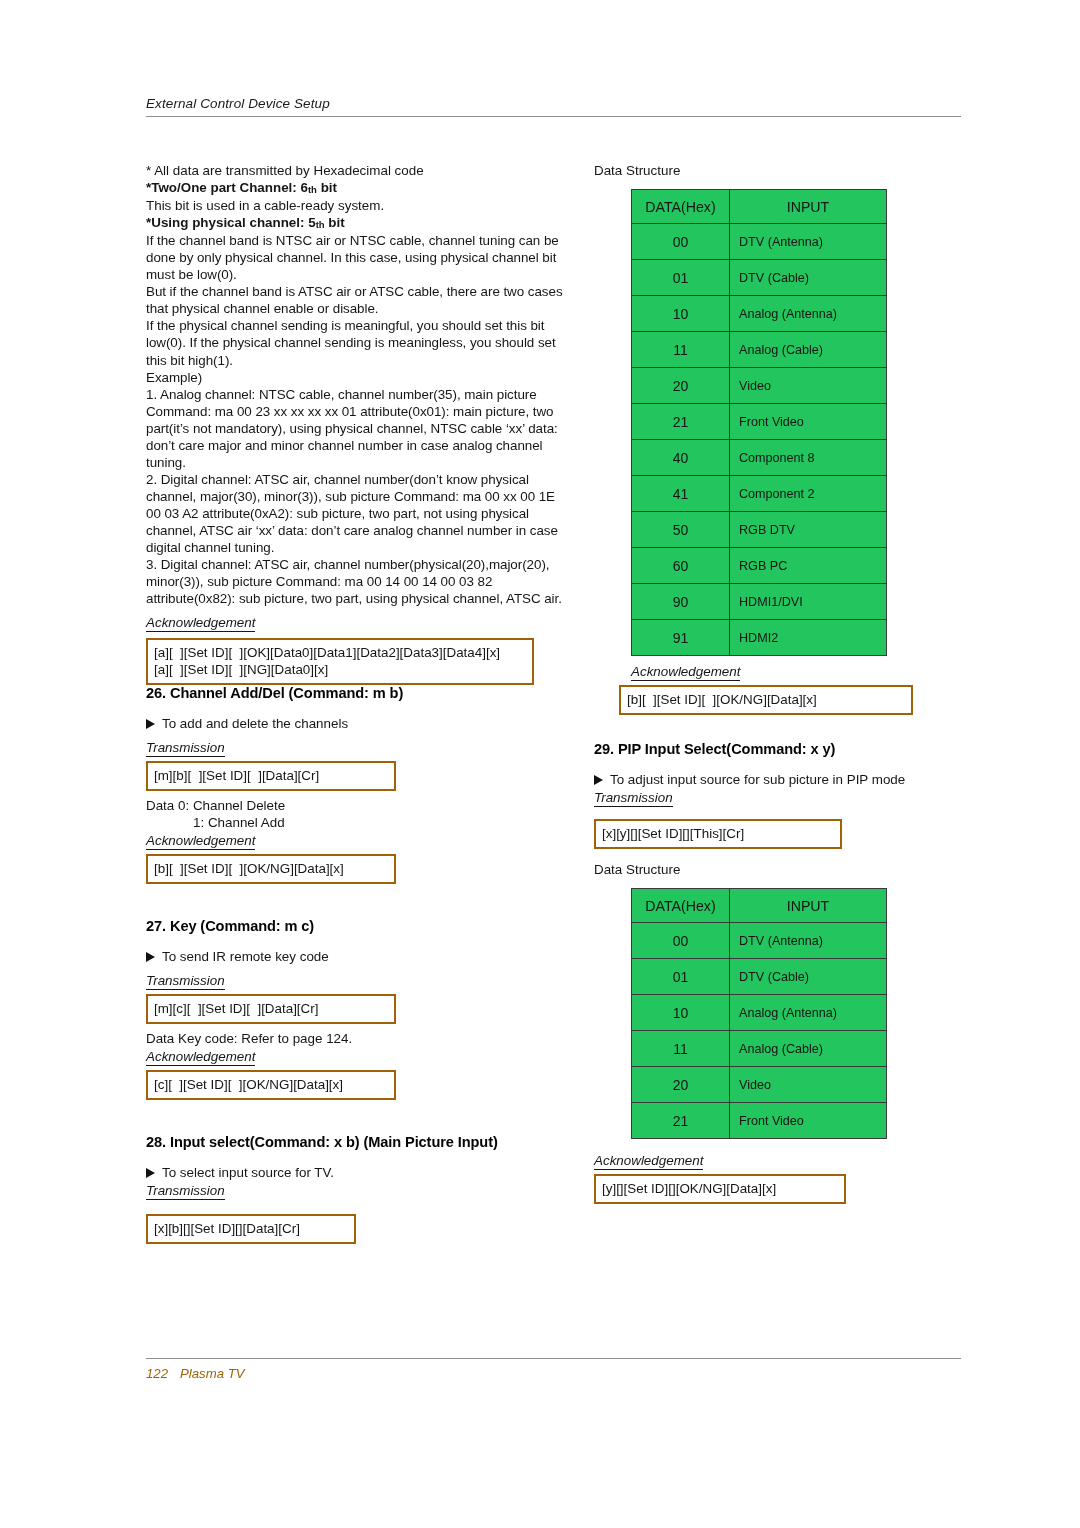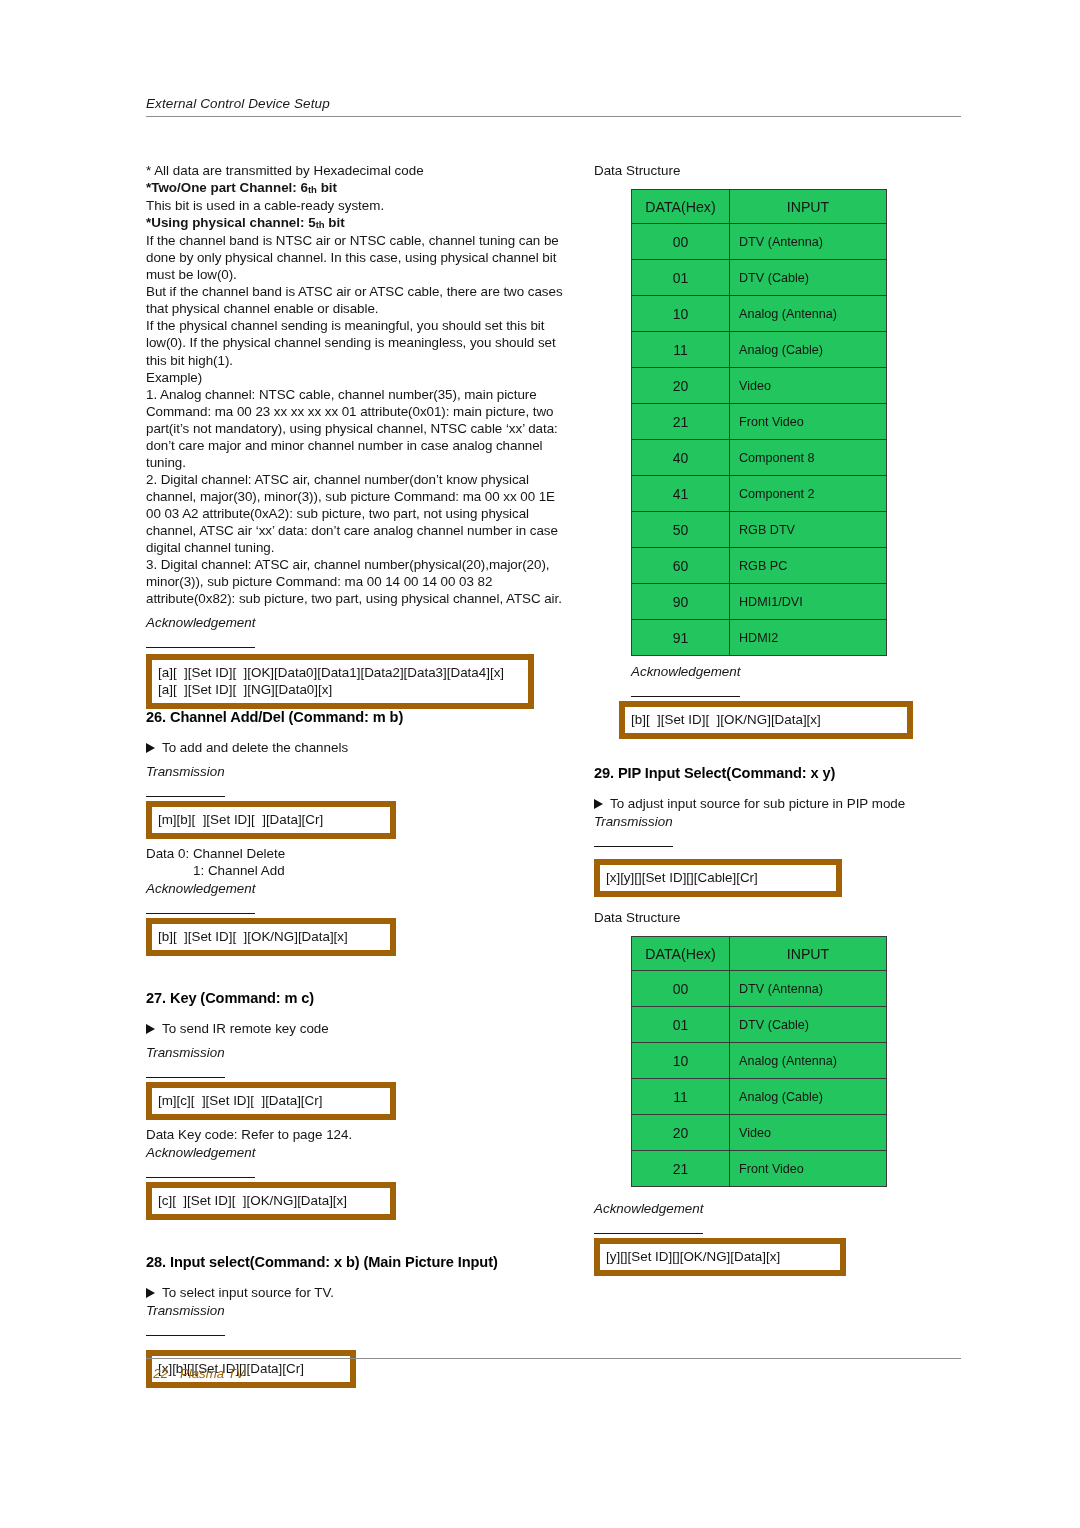--- a/index.html
+++ b/index.html
@@ -106,26 +106,26 @@
   }
 
   
   .ul-label {
     font-style: italic;
     font-size: 13.4px;
     line-height: 17px;
     color: #161616;
     display: inline-block;
     border-bottom: 1.2px solid #161616;
-    padding-bottom: 16px;
+    padding-bottom: 0px;
   }
 
   
   .cmd-box {
-    border: 6px solid #a16207;
+    border: 2px solid #a16207;
     box-sizing: border-box;
     font-size: 13.4px;
     line-height: 17px;
     color: #161616;
     padding: 4px 6px 5px 6px;
     background: #fff;
   }
   .cmd-box .cline { white-space: pre; }
 
   
@@ -386,21 +386,21 @@
     <div class="bullet-line mt14">
       <span class="tri"></span>
       <span>To adjust input source for sub picture in PIP mode</span>
     </div>
 
     <div>
       <span class="ul-label">Transmission</span>
     </div>
 
     <div class="cmd-box mt12" style="width:248px;">
-      <div class="cline">[x][y][][Set ID][][Cable][Cr]</div>
+      <div class="cline">[x][y][][Set ID][][This][Cr]</div>
     </div>
 
     <div class="ds-caption mt12">Data Structure</div>
 
     <table class="ds mt10" style="margin-left:37px;">
       <colgroup>
           <col class="col-hex">
           <col class="col-inp">
         </colgroup>
       <thead>

